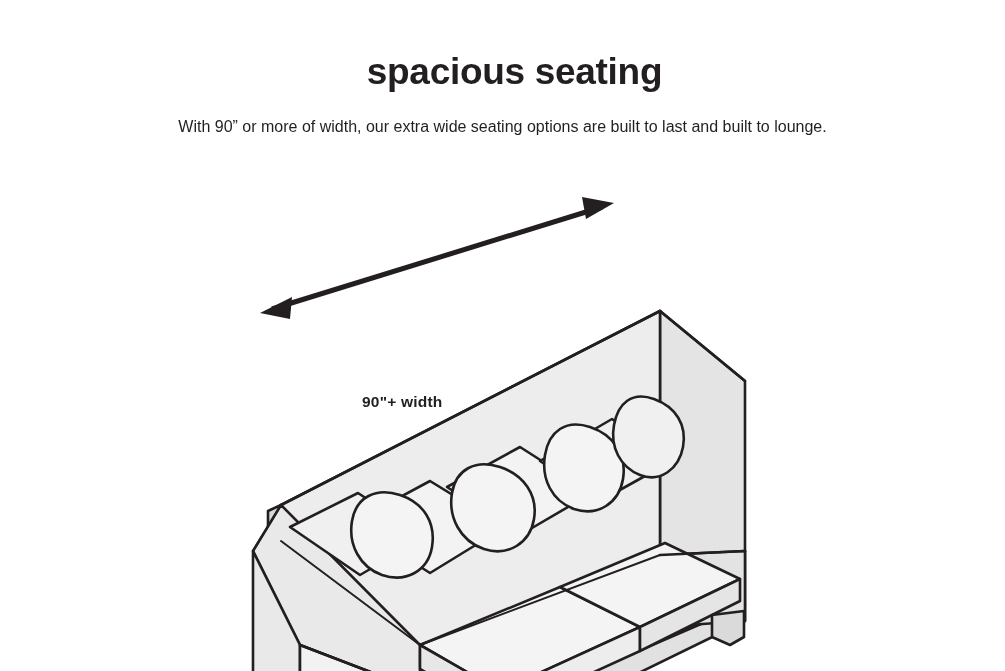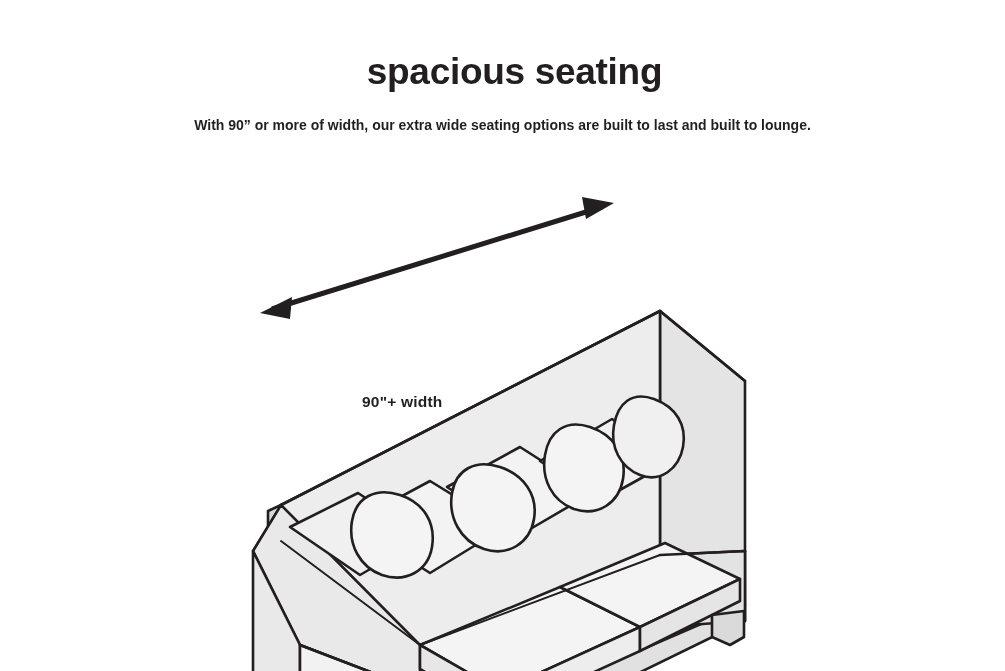--- a/index.html
+++ b/index.html
@@ -32,22 +32,22 @@
     letter-spacing: -0.3px;
     color: #231f20;
     line-height: 1.1;
   }
   .subcopy {
     position: absolute;
     top: 115px;
     left: 0;
     width: 1005px;
     text-align: center;
-    font-size: 14px;
-    font-weight: bold;
+    font-size: 16px;
+    font-weight: normal;
     color: #231f20;
     line-height: 1.45;
   }
   .subcopy .line {
     display: block;
   }
   .illustration {
     position: absolute;
     left: 0;
     top: 175px;

